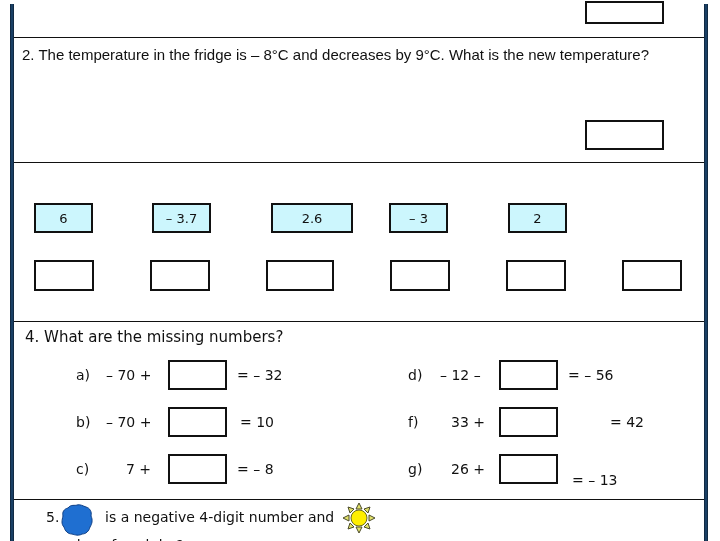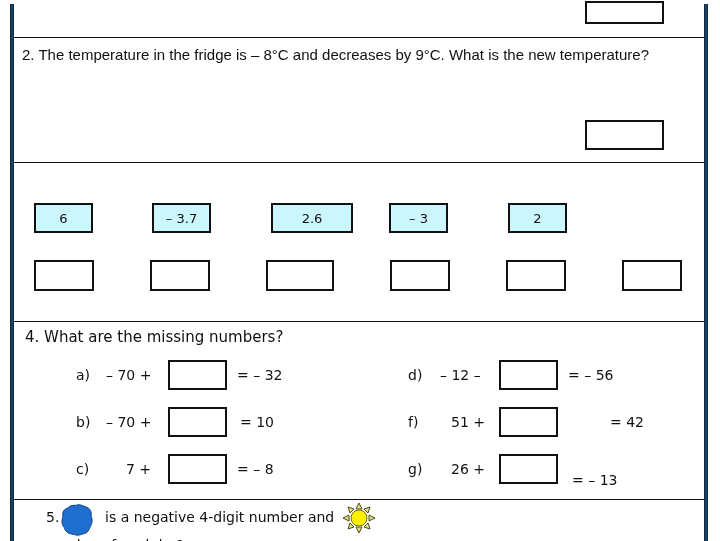--- a/index.html
+++ b/index.html
@@ -74,21 +74,21 @@
   <div class="eq" style="left:126px; top:457px;">7  +</div>
   <div class="abox" style="left:168px; top:450px; width:59px; height:30px;"></div>
   <div class="eq" style="left:237px; top:457px;">= – 8</div>
 
   <div class="eq" style="left:408px; top:363px;">d)</div>
   <div class="eq" style="left:440px; top:363px;">– 12  –</div>
   <div class="abox" style="left:499px; top:356px; width:59px; height:30px;"></div>
   <div class="eq" style="left:568px; top:363px;">= – 56</div>
 
   <div class="eq" style="left:408px; top:410px;">f)</div>
-  <div class="eq" style="left:451px; top:410px;">51  +</div>
+  <div class="eq" style="left:451px; top:410px;">33  +</div>
   <div class="abox" style="left:499px; top:403px; width:59px; height:30px;"></div>
   <div class="eq" style="left:568px; top:410px;margin-left:42px;">= 42</div>
 
   <div class="eq" style="left:408px; top:457px;">g)</div>
   <div class="eq" style="left:451px; top:457px;">26  +</div>
   <div class="abox" style="left:499px; top:450px; width:59px; height:30px;"></div>
   <div class="eq" style="left:572px; top:457px;margin-top:11px;">= – 13</div>
 
   <div class="hline" style="top:495px;"></div>
 

